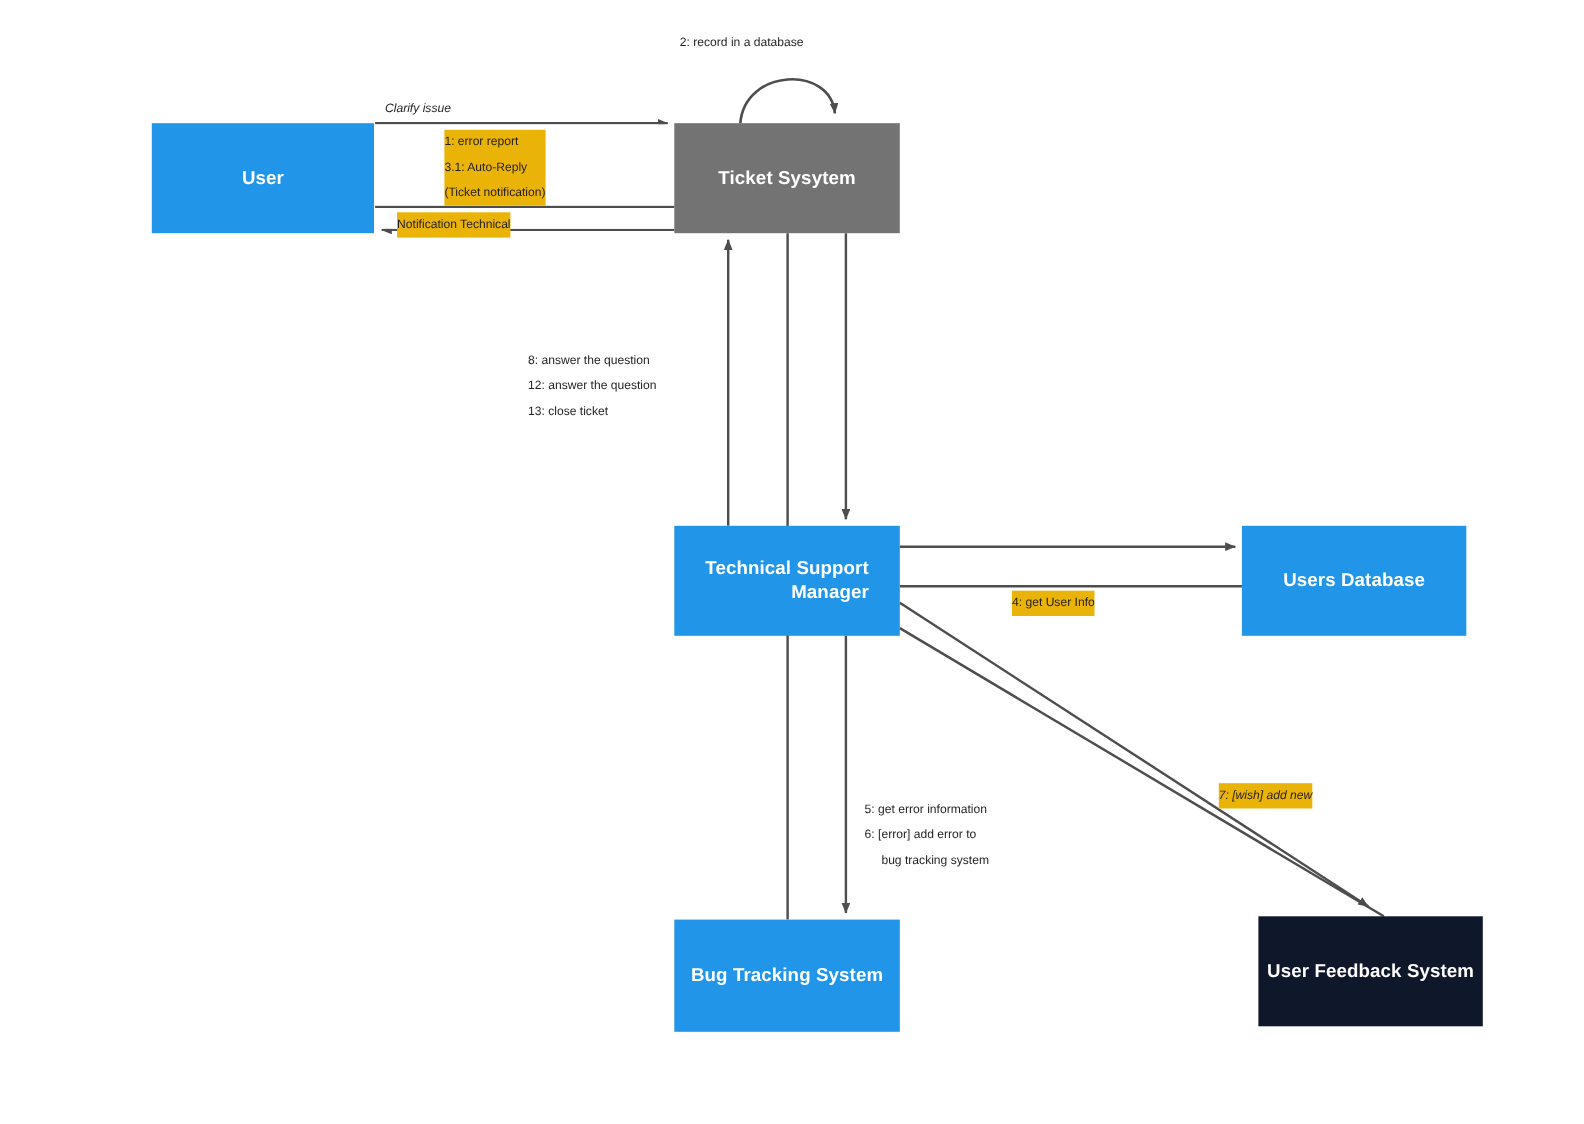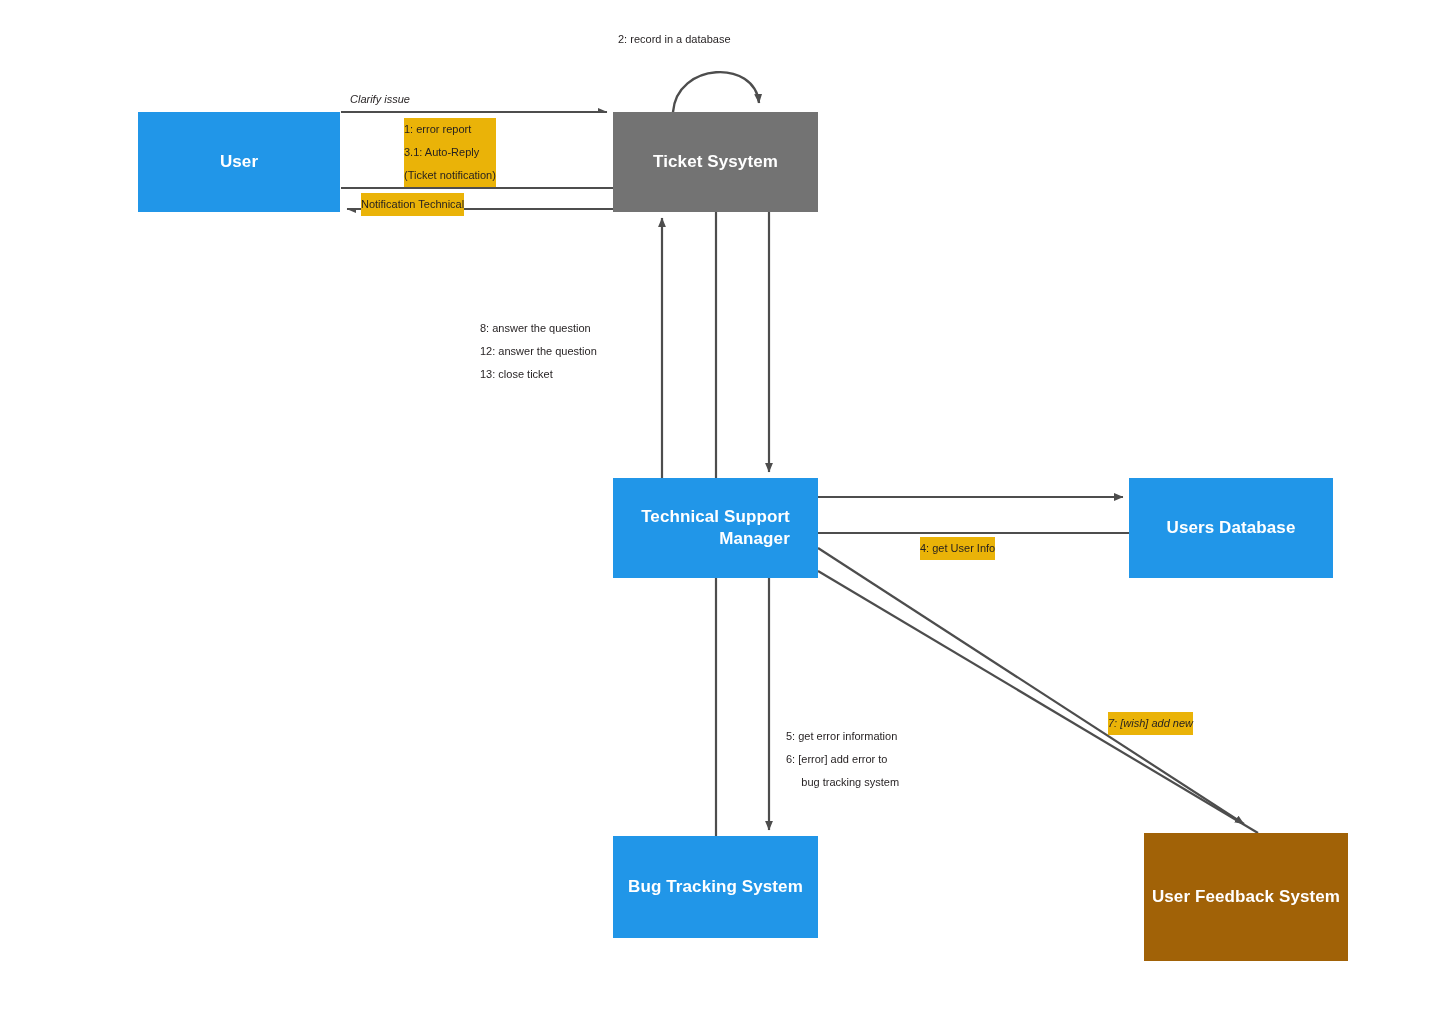--- a/index.html
+++ b/index.html
@@ -122,21 +122,21 @@
   </div>
 
   <div class="node" style="left:1129px; top:478px; width:204px; height:100px; background:#2196e8;">
     <span>Users Database</span>
   </div>
 
   <div class="node" style="left:613px; top:836px; width:205px; height:102px; background:#2196e8;">
     <span>Bug Tracking System</span>
   </div>
 
-  <div class="node" style="left:1144px; top:833px; width:204px; height:128px; background:#a16207;">
+  <div class="node" style="left:1144px; top:833px; width:204px; height:100px; background:#0f172a;">
     <span>User Feedback System</span>
   </div>
 
   <div class="label" style="left:350px; top:88px;font-style:italic;">Clarify issue</div>
 
   <div class="label ontop" style="left:404px; top:118px;">1: error report
 3.1: Auto-Reply
 (Ticket notification)</div>
 
   <div class="label ontop" style="left:361px; top:193px;">Notification Technical</div>

